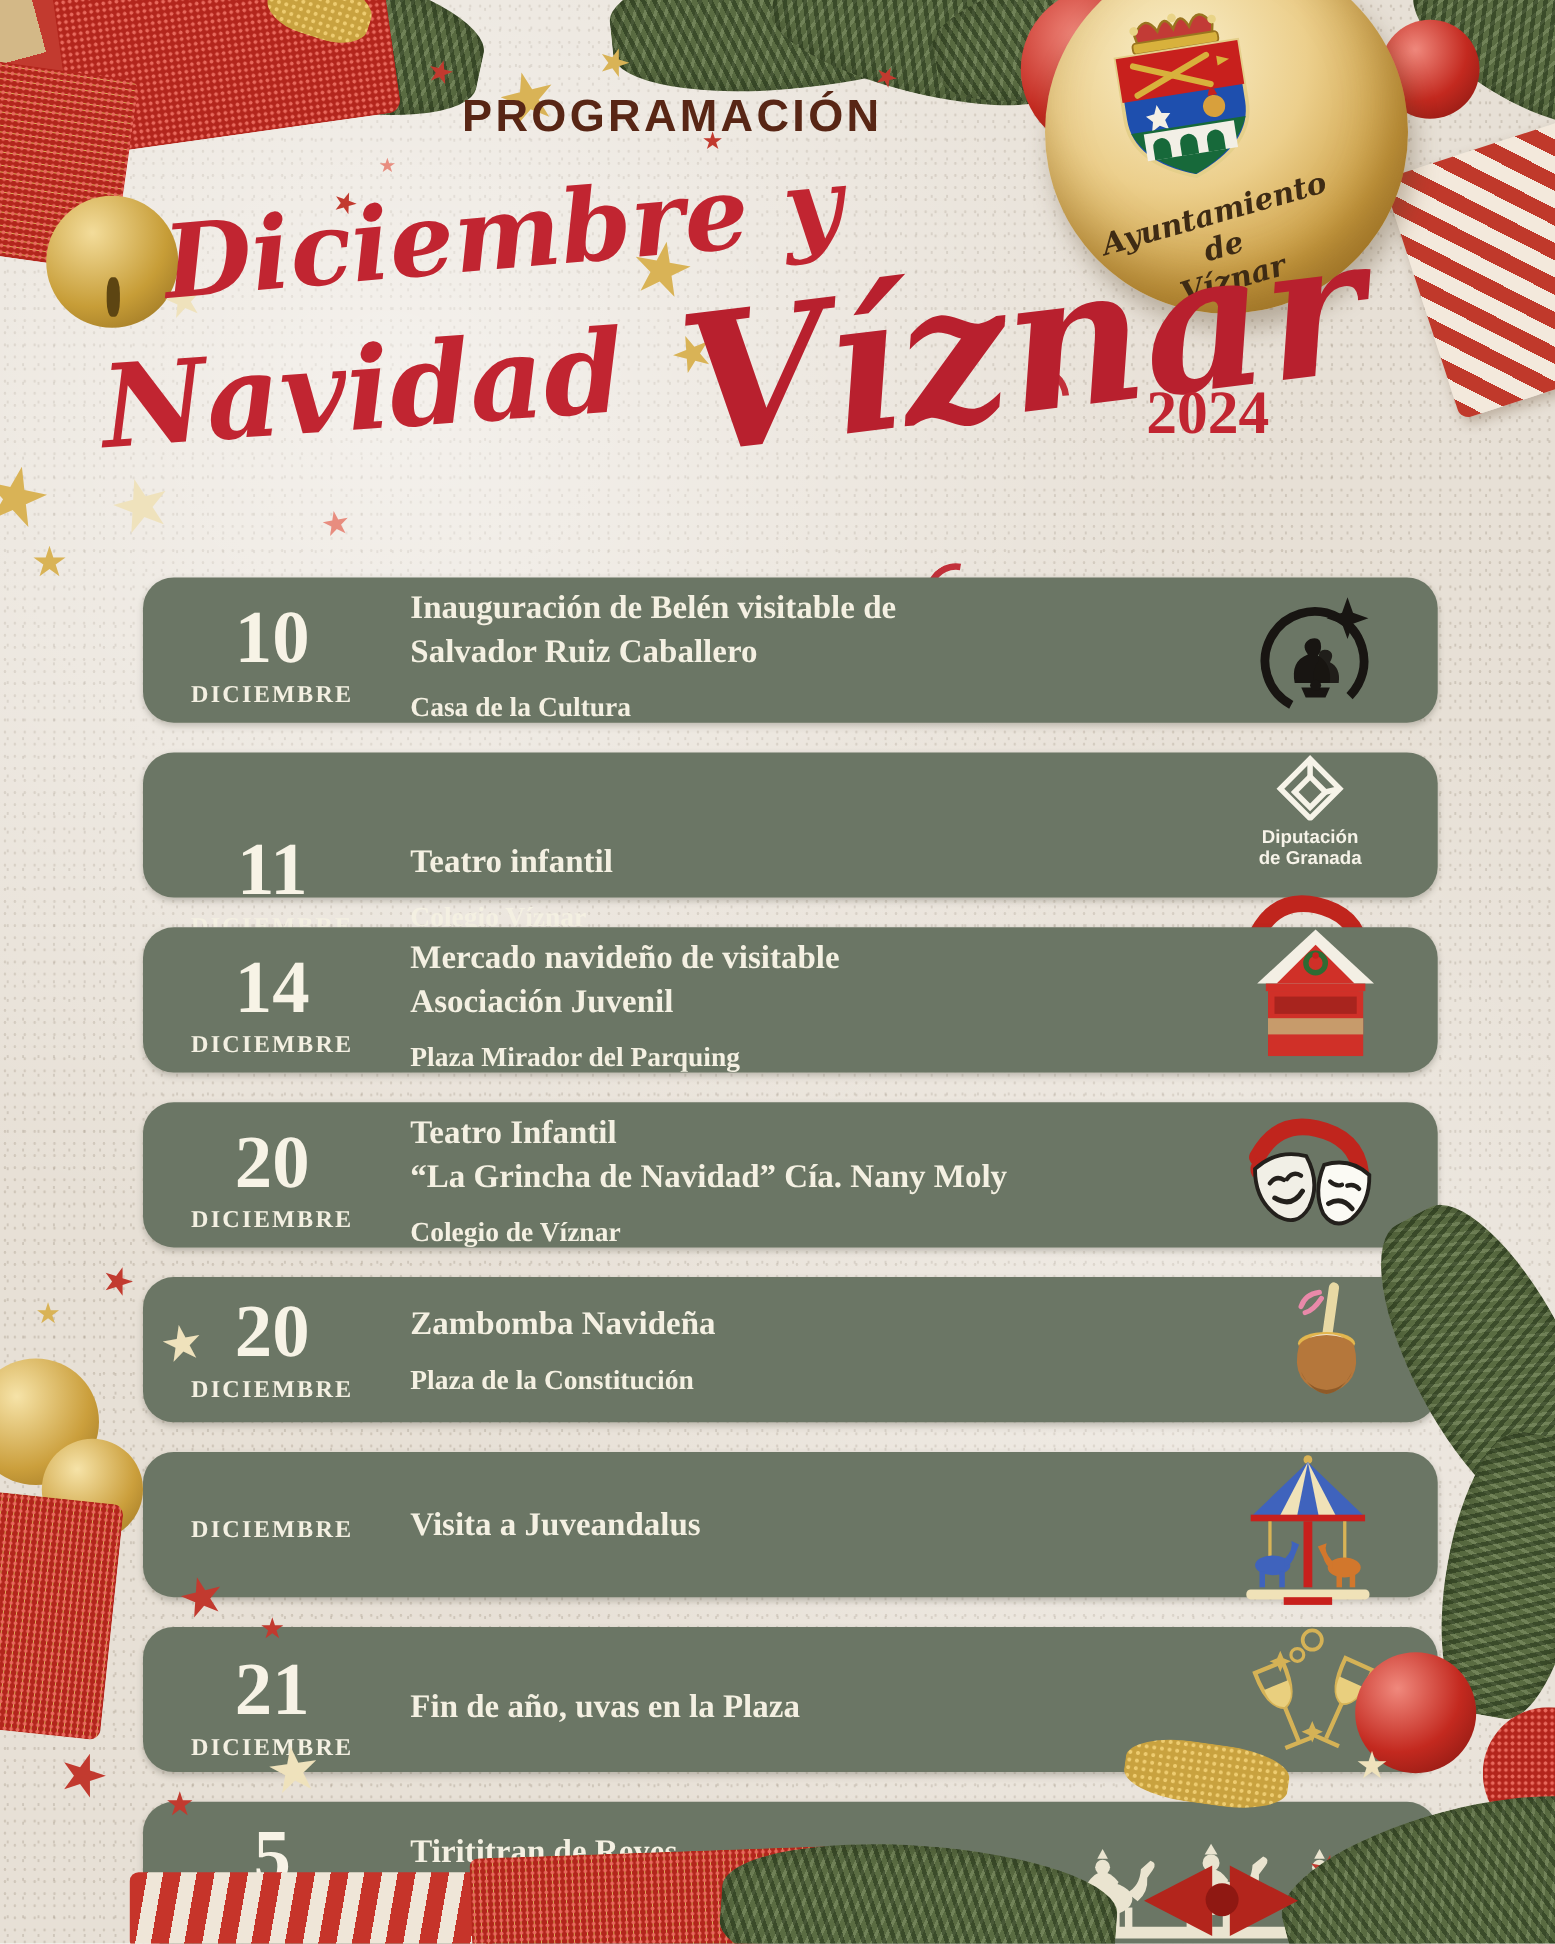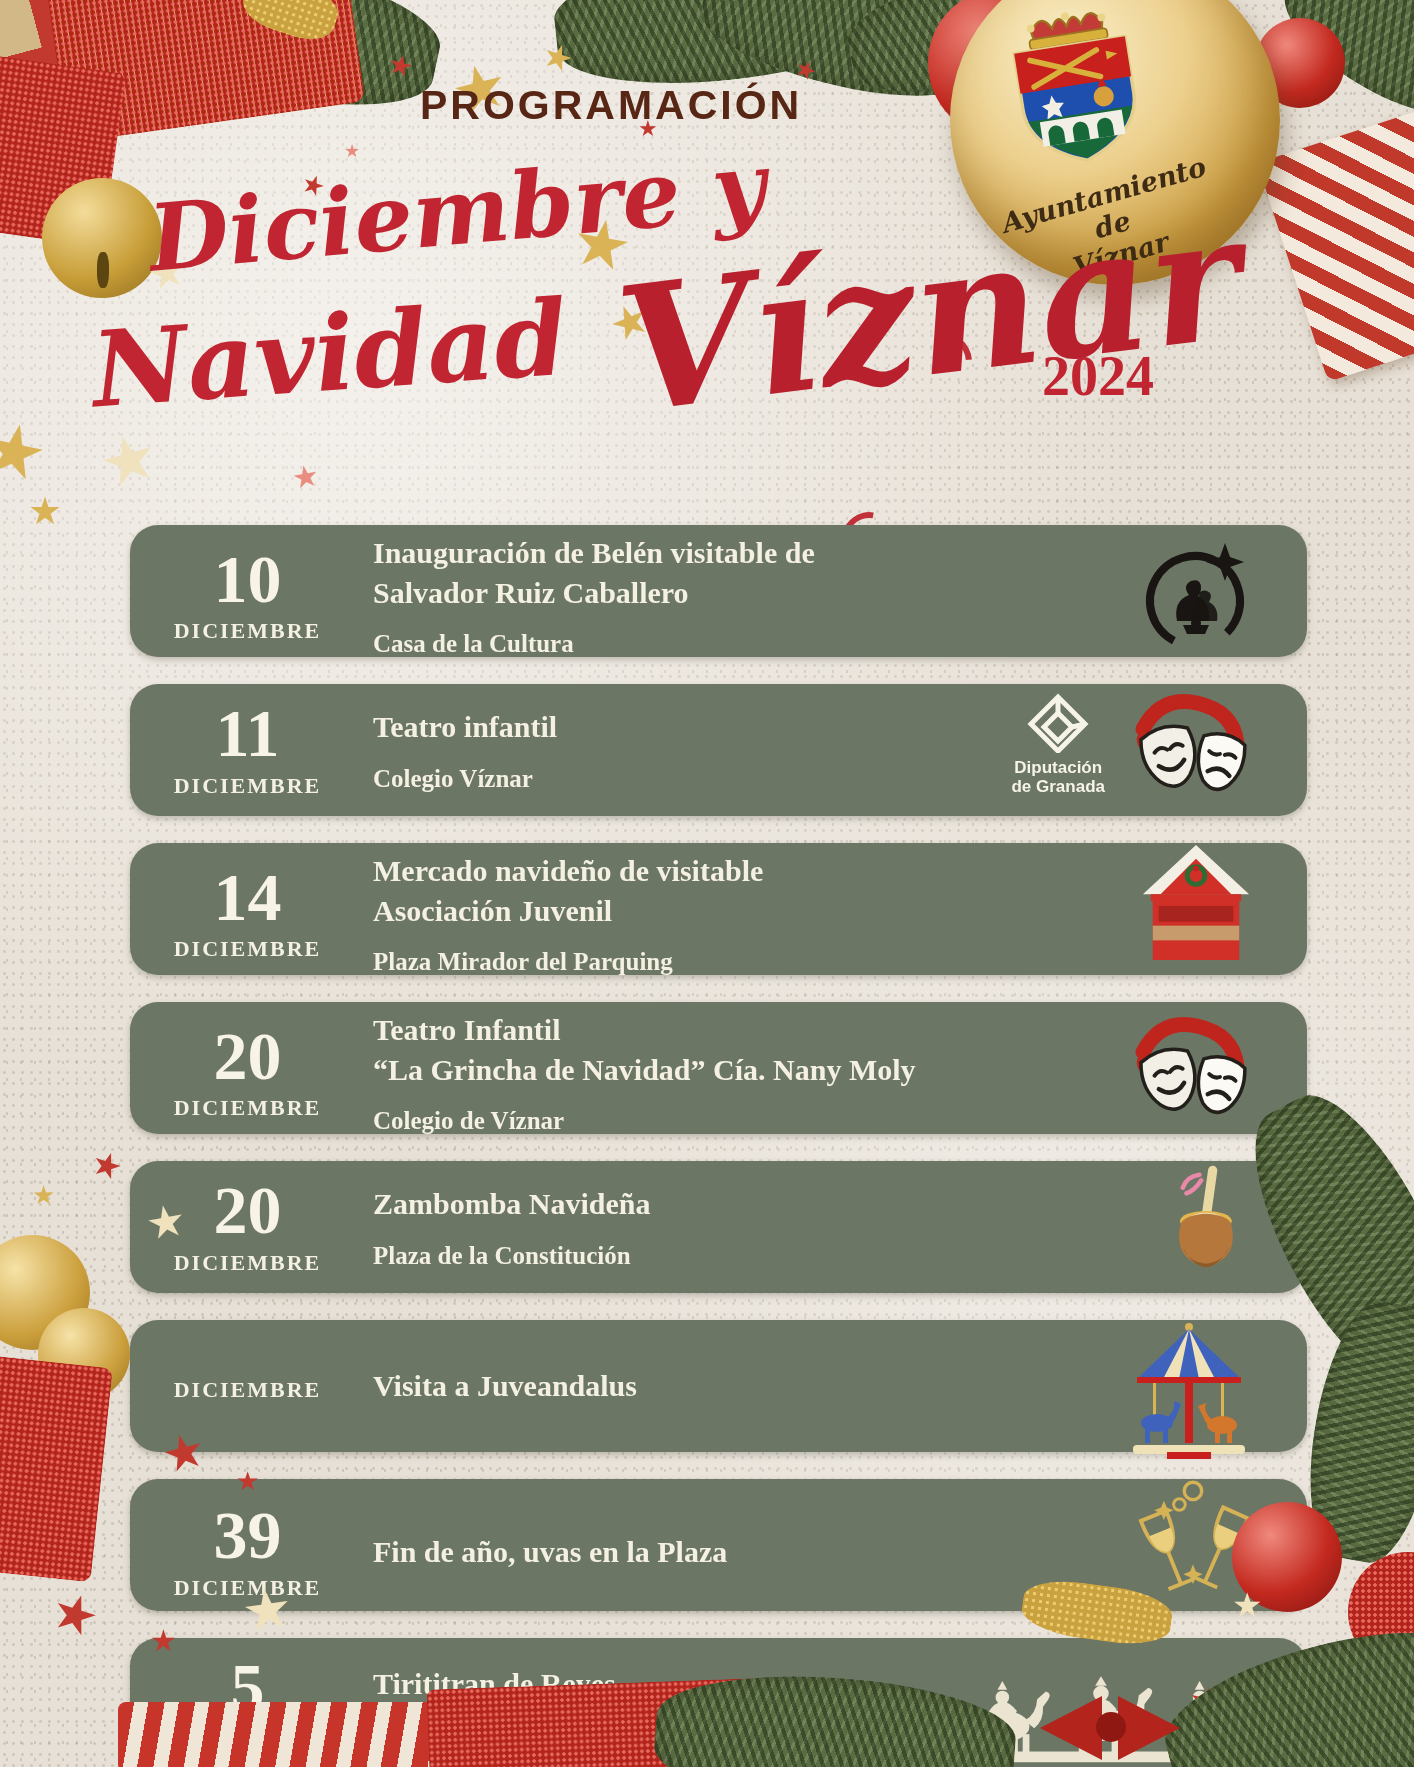--- a/index.html
+++ b/index.html
@@ -60,21 +60,21 @@
   .event-row{height:132px;background:#6b7665;border-radius:28px;display:grid;
     grid-template-columns:235px 1fr auto;align-items:center;color:#f4f0e2;
     box-shadow:0 3px 6px rgba(70,70,55,.28);position:relative;}
   .event-date{text-align:center;}
   .day{font-size:68px;font-weight:700;line-height:.95;color:#f7f3e6;}
   .month{font-size:22px;font-weight:700;letter-spacing:2px;margin-top:7px;}
   .event-text{display:flex;flex-direction:column;justify-content:center;padding:8px 10px 8px 8px;}
   .title-line{font-size:30px;font-weight:700;line-height:1.32;}
   .location{font-size:25px;font-weight:700;margin-top:18px;}
   .event-row.centered .event-text{gap:14px;}
-  .event-icons{display:flex;gap:22px;padding-right:52px;}
+  .event-icons{display:flex;align-items:center;gap:22px;padding-right:52px;flex-direction:column;}
   .icon{flex:0 0 auto;display:flex;flex-direction:column;align-items:center;}
   .icon svg{display:block;}
   .icon-stall{margin-top:-20px;}
   .icon-zambomba{margin-top:-10px;}
   .icon-carousel{margin-bottom:-8px;}
   .icon-three-kings{margin-bottom:-10px;}
   .dip-text{margin-top:6px;text-align:center;font-family:"Liberation Sans",sans-serif;
     font-weight:700;font-size:17px;line-height:1.1;color:#f6f3e8;}
   .bell{background:radial-gradient(circle at 35% 28%, #f3dc9a, #c79d37 58%, #8f6a1e);}
   .bell-slit{position:absolute;left:46%;top:62%;width:10%;height:30%;background:#5d4512;border-radius:40%;}
@@ -339,21 +339,21 @@
                 <rect x="104" y="110" width="5" height="12"></rect>
               </g>
      <rect x="10" y="124" width="112" height="9" rx="4" fill="#f0e2b8"></rect>
      <rect x="44" y="131" width="44" height="7" fill="#c8201d"></rect>
    </svg>
           </div>
         </div>
     </div>
       <div class="event-row centered">
       <div class="event-date">
-        <div class="day">39</div>
+        <div class="day">21</div>
         <div class="month">DICIEMBRE</div>
       </div>
       <div class="event-text">
         <div class="titles">
             <div class="title-line">Fin de año, uvas en la Plaza</div>
           </div>
 
       </div>
       <div class="event-icons">
           <div class="icon icon-champagne">

